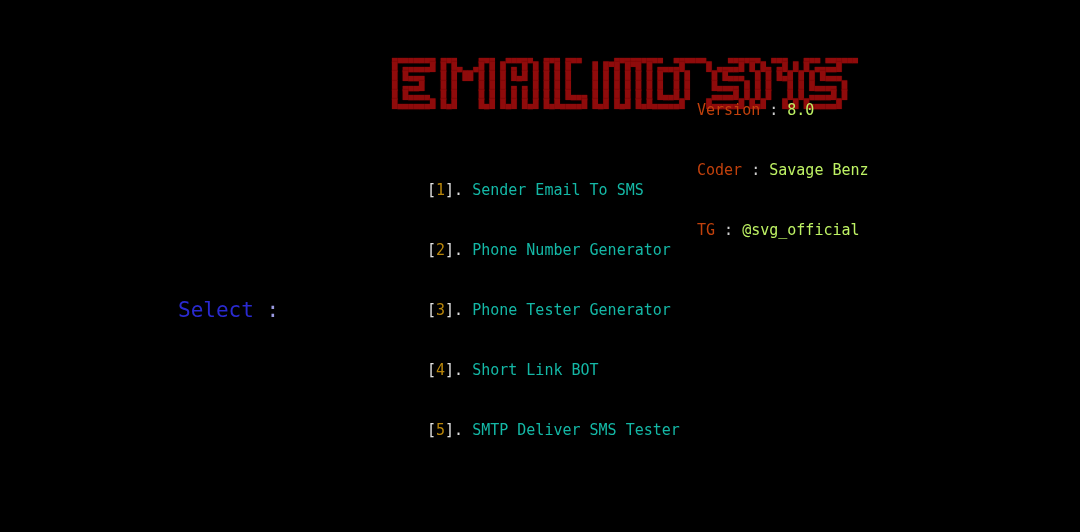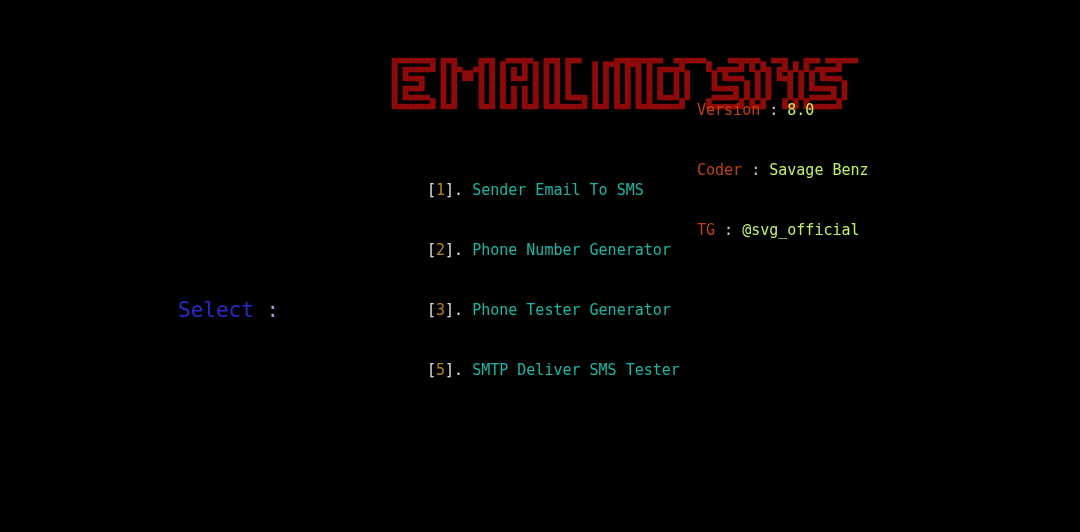--- a/index.html
+++ b/index.html
@@ -104,18 +104,19 @@
   <div class="info">
     <div class="info-line"><span class="lbl">Version</span><span class="sep"> : </span><span class="val">8.0</span></div>
     <div class="info-line"><span class="lbl">Coder</span><span class="sep"> : </span><span class="val">Savage Benz</span></div>
     <div class="info-line"><span class="lbl">TG</span><span class="sep"> : </span><span class="val">@svg_official</span></div>
   </div>
 
   <div class="menu">
     <div class="menu-item"><span class="brk">[</span><span class="num">1</span><span class="brk">]</span><span class="dot">.</span><span class="mlabel"> <span>Sender Email To SMS</span></span></div>
     <div class="menu-item"><span class="brk">[</span><span class="num">2</span><span class="brk">]</span><span class="dot">.</span><span class="mlabel"> <span>Phone Number Generator</span></span></div>
     <div class="menu-item"><span class="brk">[</span><span class="num">3</span><span class="brk">]</span><span class="dot">.</span><span class="mlabel"> <span>Phone Tester Generator</span></span></div>
+    <div class="menu-item"><span class="brk">[</span><span class="num">4</span><span class="brk">]</span><span class="dot">.</span><span class="mlabel"> <span>Short Link BOT</span></span></div>
     <div class="menu-item"><span class="brk">[</span><span class="num">5</span><span class="brk">]</span><span class="dot">.</span><span class="mlabel"> <span>SMTP Deliver SMS Tester</span></span></div>
   </div>
 
   <div class="prompt"><span class="pword">Select</span><span class="pcolon"> :</span><span class="val"></span><span class="cursor"></span></div>
 
 </div>
 
 </body></html>

